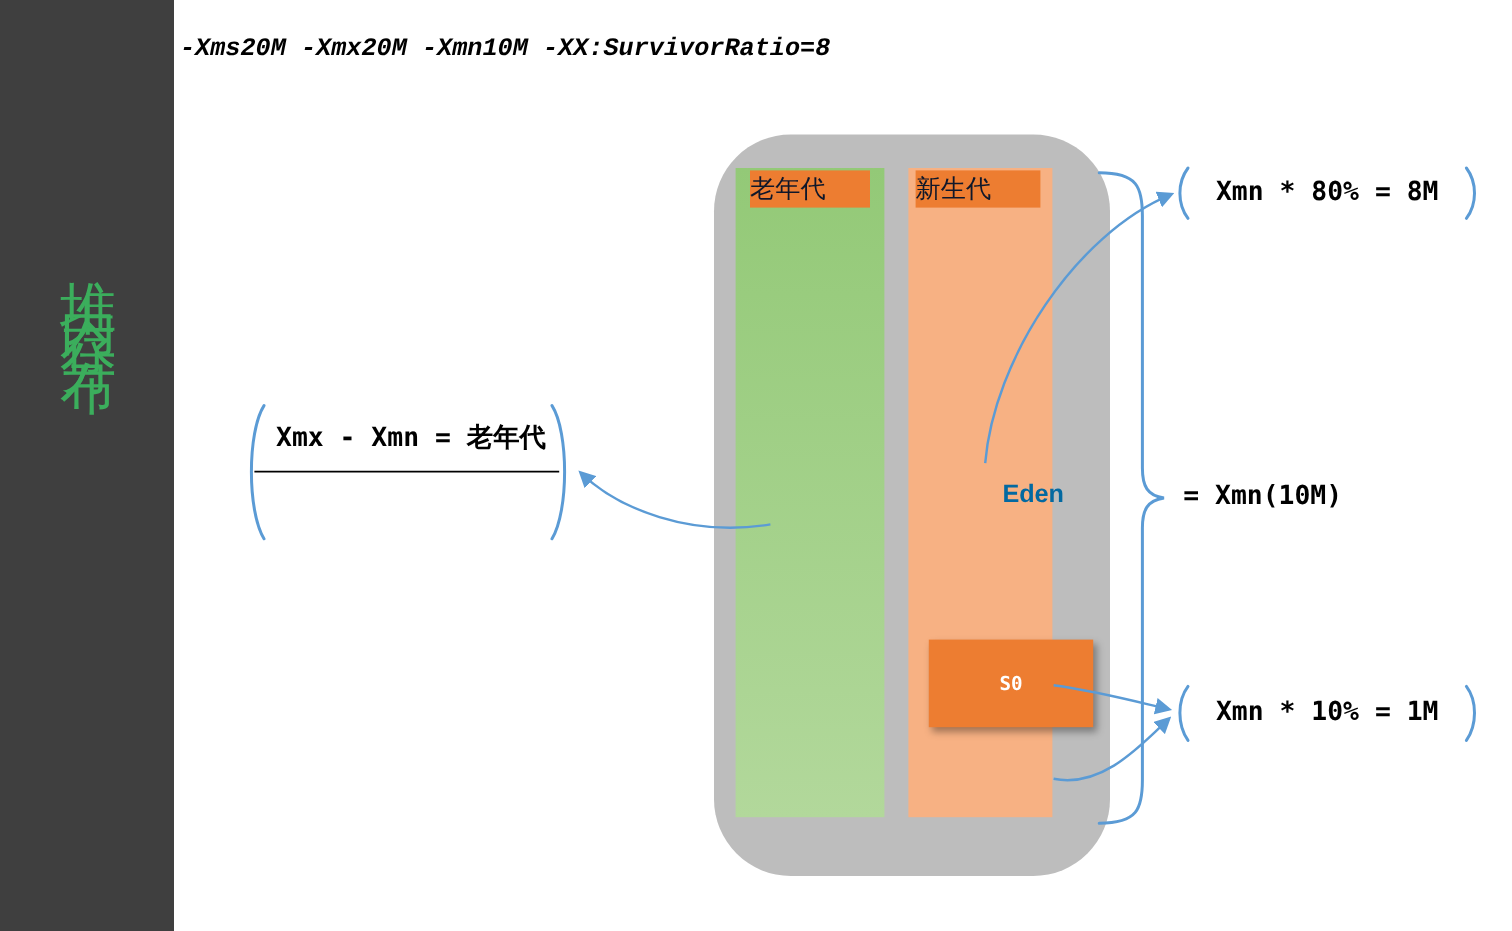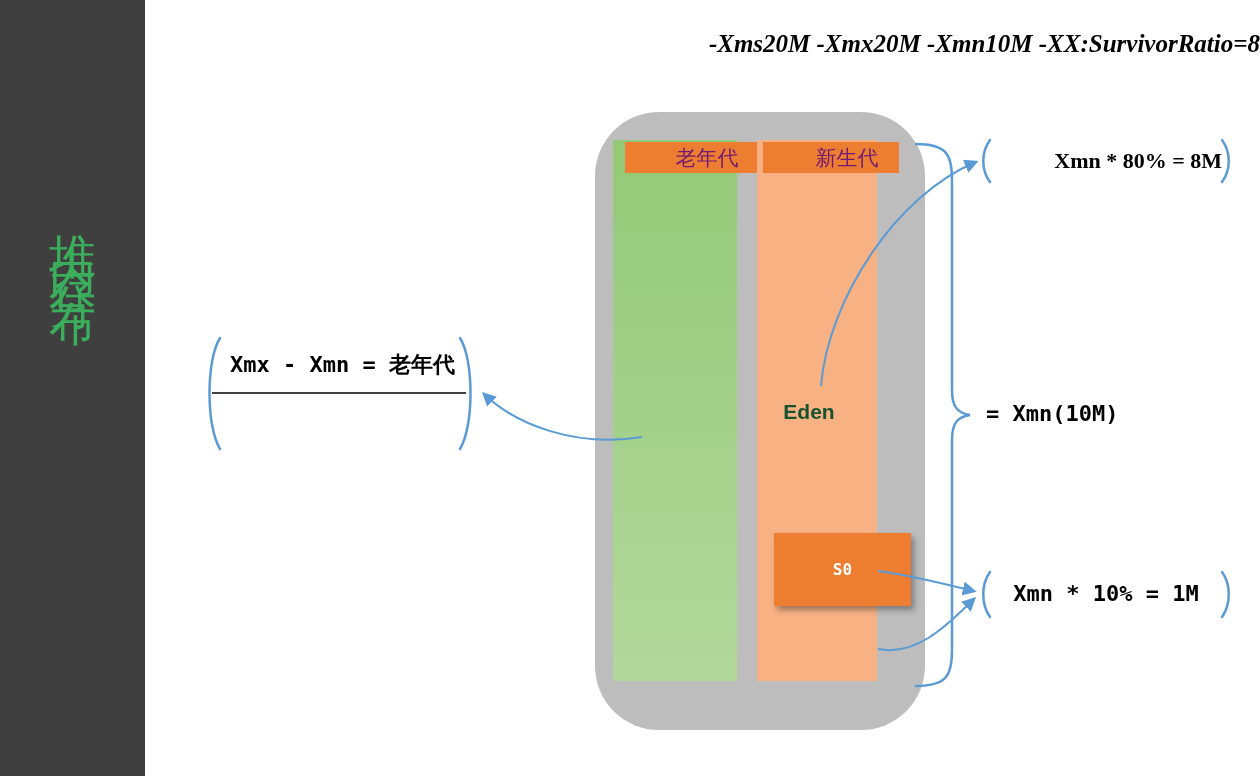--- a/index.html
+++ b/index.html
@@ -27,25 +27,25 @@
     font-family: "DejaVu Serif", serif;
     font-size: 47px;
     letter-spacing: 17px;
     color: var(--sidebar_text, #3BAE5C);
   }
 
   
   .slide-title {
     position: absolute;
     left: 150px; top: 30px; width: 1110px;
-    text-align: right;
-    font-family: Liberation Serif, serif;
+    text-align: left;
+    font-family: Liberation Mono, monospace;
     font-style: italic;
     font-weight: bold;
-    font-size: 25px;
+    font-size: 21px;
     color: var(--text_black, #000000);
   }
 
   
   .heap-container {
     position: absolute;
     left: 595px; top: 112px;
     width: 330px; height: 618px;
     background: var(--container_gray, #BDBDBD);
     border-radius: 64px;
@@ -59,34 +59,33 @@
   .newgen-column {
     position: absolute;
     left: 757px; top: 140px;
     width: 120px; height: 541px;
     background: var(--new_gen_light_orange, #F7B183);
   }
   .gen-header {
     position: absolute;
     height: 31px; line-height: 31px;
     background: var(--orange, #ED7D31);
-    color: #701a75;
-    text-align: center;
+    color: #0f172a;
+    text-align: left;
     font-family: "Liberation Sans", sans-serif;
     font-size: 21px;
-    padding-left: 32px;
   }
   .oldgen-header { left: 625px; top: 142px; width: 100px; }
   .newgen-header { left: 763px; top: 142px; width: 104px; }
 
   .eden-label {
     position: absolute;
-    left: 749px; top: 400px; width: 120px;
+    left: 801px; top: 400px; width: 120px;
     text-align: center;
-    color: #14532d;
+    color: #0369a1;
     font-family: "Liberation Sans", sans-serif;
     font-weight: bold;
     font-size: 21px;
   }
   .survivor-box {
     position: absolute;
     left: 758px; width: 137px;
     background: var(--orange, #ED7D31);
     box-shadow: 3px 4px 6px rgba(0,0,0,0.35);
     color: #ffffff;
@@ -104,21 +103,21 @@
     position: absolute;
     font-family: "DejaVu Sans Mono", monospace;
     font-weight: bold;
     font-size: 22px;
     color: var(--text_black, #000000);
     white-space: nowrap;
     z-index: 6;
   }
   .oldgen-calc-line1 { left: 230px; top: 350px; }
   .oldgen-calc-line2 { left: 228px; top: 406px; }
-  .eden-size        { left: 990px; top: 148px; width: 232px; text-align: right; font-family: Liberation Serif, serif; }
+  .eden-size        { left: 990px; top: 148px; width: 232px; text-align: center; }
   .newgen-size      { left: 986px; top: 401px; }
   .survivor-size    { left: 990px; top: 581px; width: 232px; text-align: center; }
 
   
   .overlay {
     position: absolute;
     left: 0; top: 0;
     width: 1260px; height: 776px;
     pointer-events: none;
     z-index: 10;

